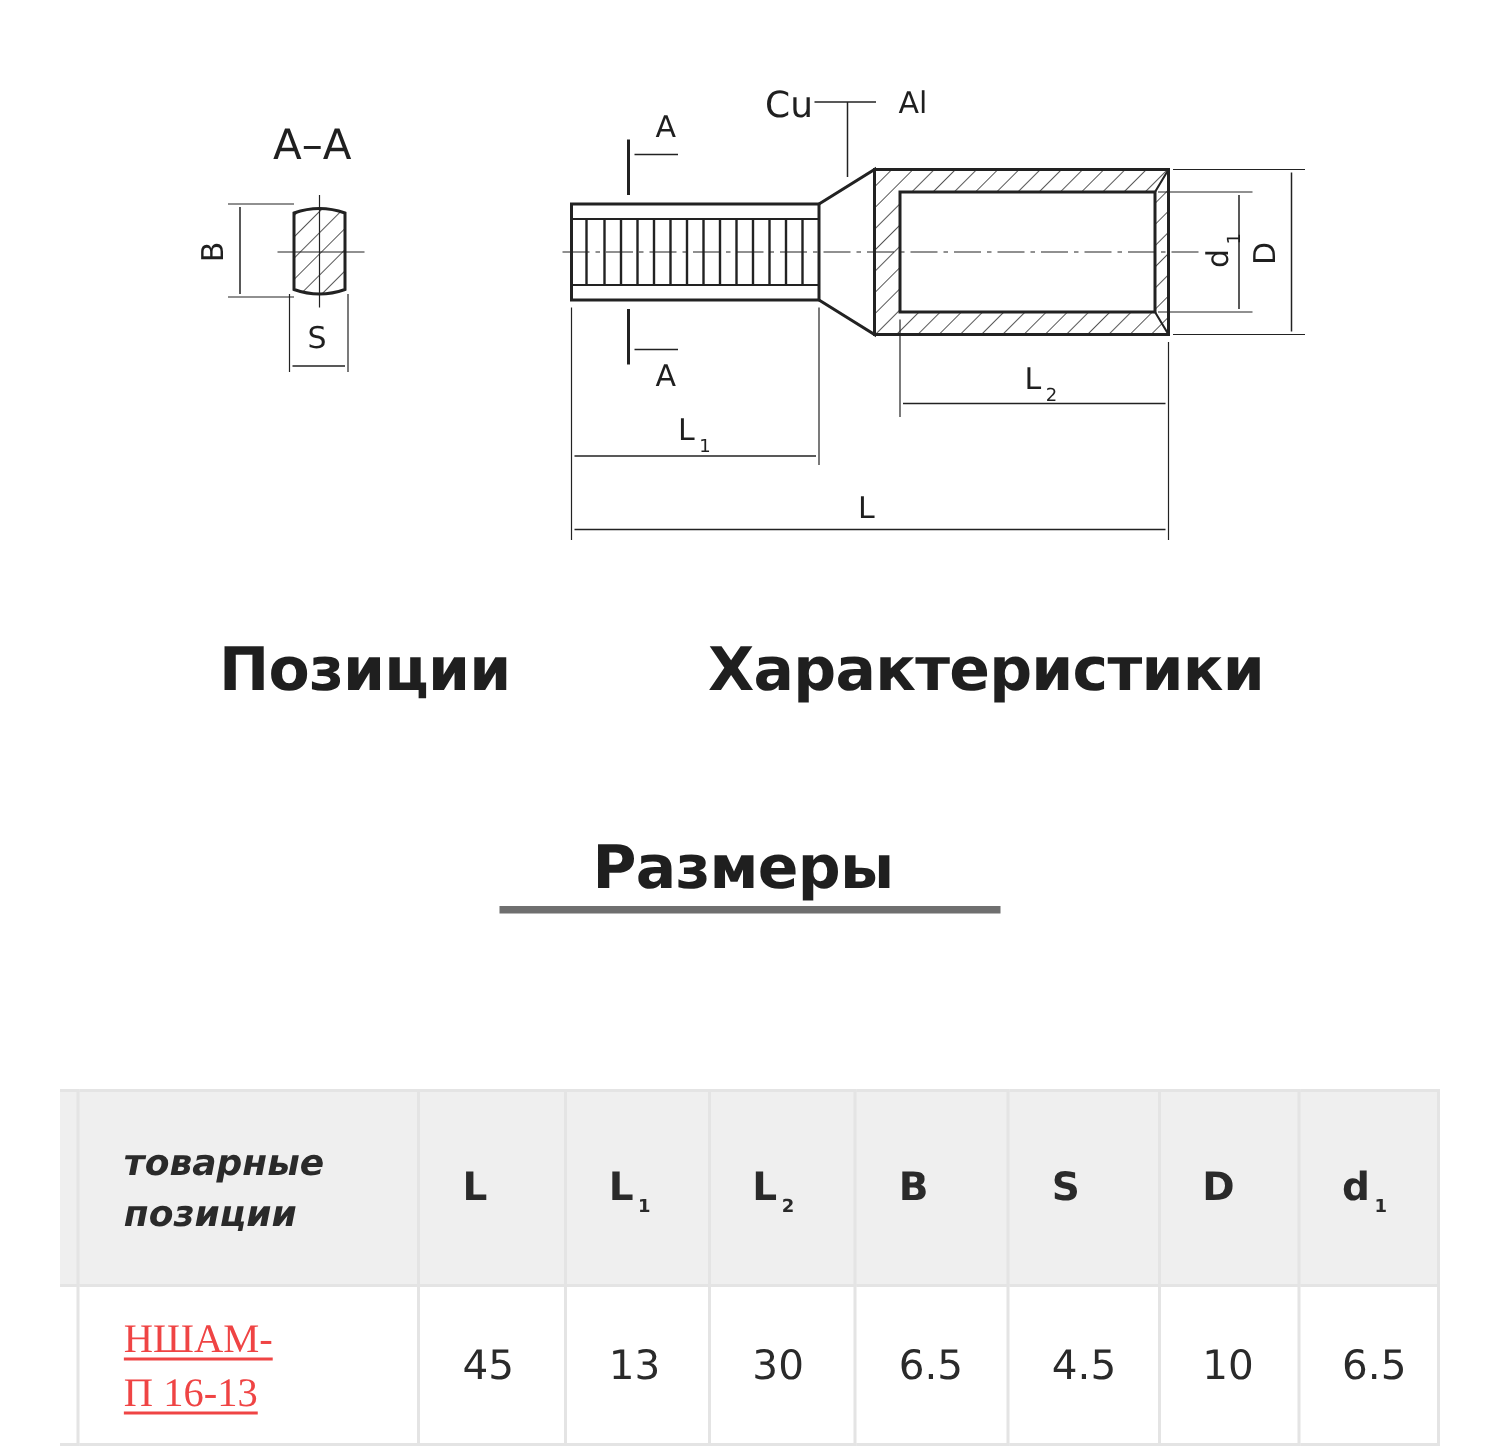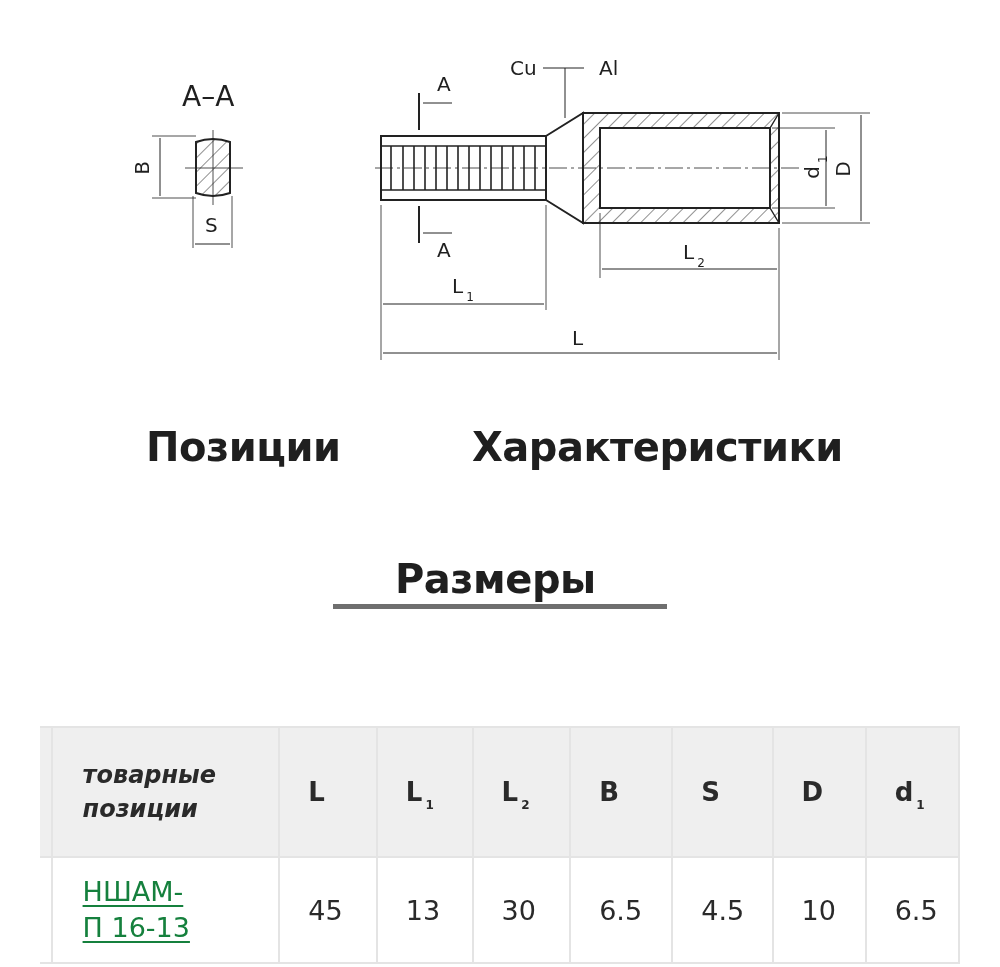--- a/index.html
+++ b/index.html
@@ -15,21 +15,21 @@
   .table-wrap { position: absolute; left: 40px; top: 726px; width: 920px; height: 241px; }
   table { border-collapse: collapse; position: absolute; left: 0; top: 0; }
   th, td { border: 2px solid #e4e4e4; padding: 0; text-align: left; vertical-align: middle; }
   th { background: #efefef; height: 128px; font-weight: bold; font-size: 26px; color: #2a2a2a; }
   td { background: #ffffff; height: 104px; font-size: 27px; color: #2a2a2a; }
   .col-edge { width: 12px; border-left: none; }
   .col-name { width: 204px; padding-left: 30px; }
   .col-val { padding-left: 28px; }
   .hdr-name { font-size: 24px; line-height: 34px; font-style: italic; }
   sub { font-size: 12px; position: relative; top: 8px; vertical-align: baseline; margin-left: 3px; }
-  .link { color: #15803d; text-decoration: underline; text-underline-offset: 4px; line-height: 36px; font-size: 27px; cursor: pointer; }
+  .link { color: #ef4444; text-decoration: underline; text-underline-offset: 4px; line-height: 36px; font-size: 27px; cursor: pointer; font-family: Liberation Serif, serif; }
 </style>
 </head>
 <body>
 
 <div class="drawing">
   <svg width="1000" height="380" viewBox="0 0 1000 380">
     <defs>
       <pattern id="hatch" patternUnits="userSpaceOnUse" width="10" height="10" patternTransform="rotate(45)">
         <line x1="0" y1="0" x2="0" y2="10" stroke="#444" stroke-width="1.2"></line>
       </pattern>
@@ -95,21 +95,21 @@
       <line x1="772" y1="208" x2="835" y2="208" stroke-width="0.8"></line>
       <line x1="826" y1="130" x2="826" y2="206" stroke-width="1"></line>
       <line x1="861" y1="115" x2="861" y2="221" stroke-width="1"></line>
     </g>
   </svg>
   <div style="position:absolute;left:182px;top:80px;font-size:28px;">A–A</div>
   <div style="position:absolute;left:135px;top:156px;font-size:20px;transform:rotate(-90deg);">B</div>
   <div style="position:absolute;left:205px;top:213px;font-size:20px;">S</div>
   <div style="position:absolute;left:437px;top:72px;font-size:20px;">A</div>
   <div style="position:absolute;left:437px;top:238px;font-size:20px;">A</div>
-  <div style="position:absolute;left:510px;top:56px;font-size:20px;">Cu</div>
+  <div style="position:absolute;left:510px;top:56px;font-size:24px;">Cu</div>
   <div style="position:absolute;left:599px;top:56px;font-size:20px;">Al</div>
   <div style="position:absolute;left:452px;top:274px;font-size:20px;"><span>L</span><sub>1</sub></div>
   <div style="position:absolute;left:683px;top:240px;font-size:20px;"><span>L</span><sub>2</sub></div>
   <div style="position:absolute;left:572px;top:326px;font-size:20px;">L</div>
   <div style="position:absolute;left:800px;top:155px;font-size:20px;transform:rotate(-90deg);"><span>d</span><sub>1</sub></div>
   <div style="position:absolute;left:835px;top:157px;font-size:20px;transform:rotate(-90deg);">D</div>
 </div>
 
 <div class="tabs">
   <div class="tab tab-positions">Позиции</div>

